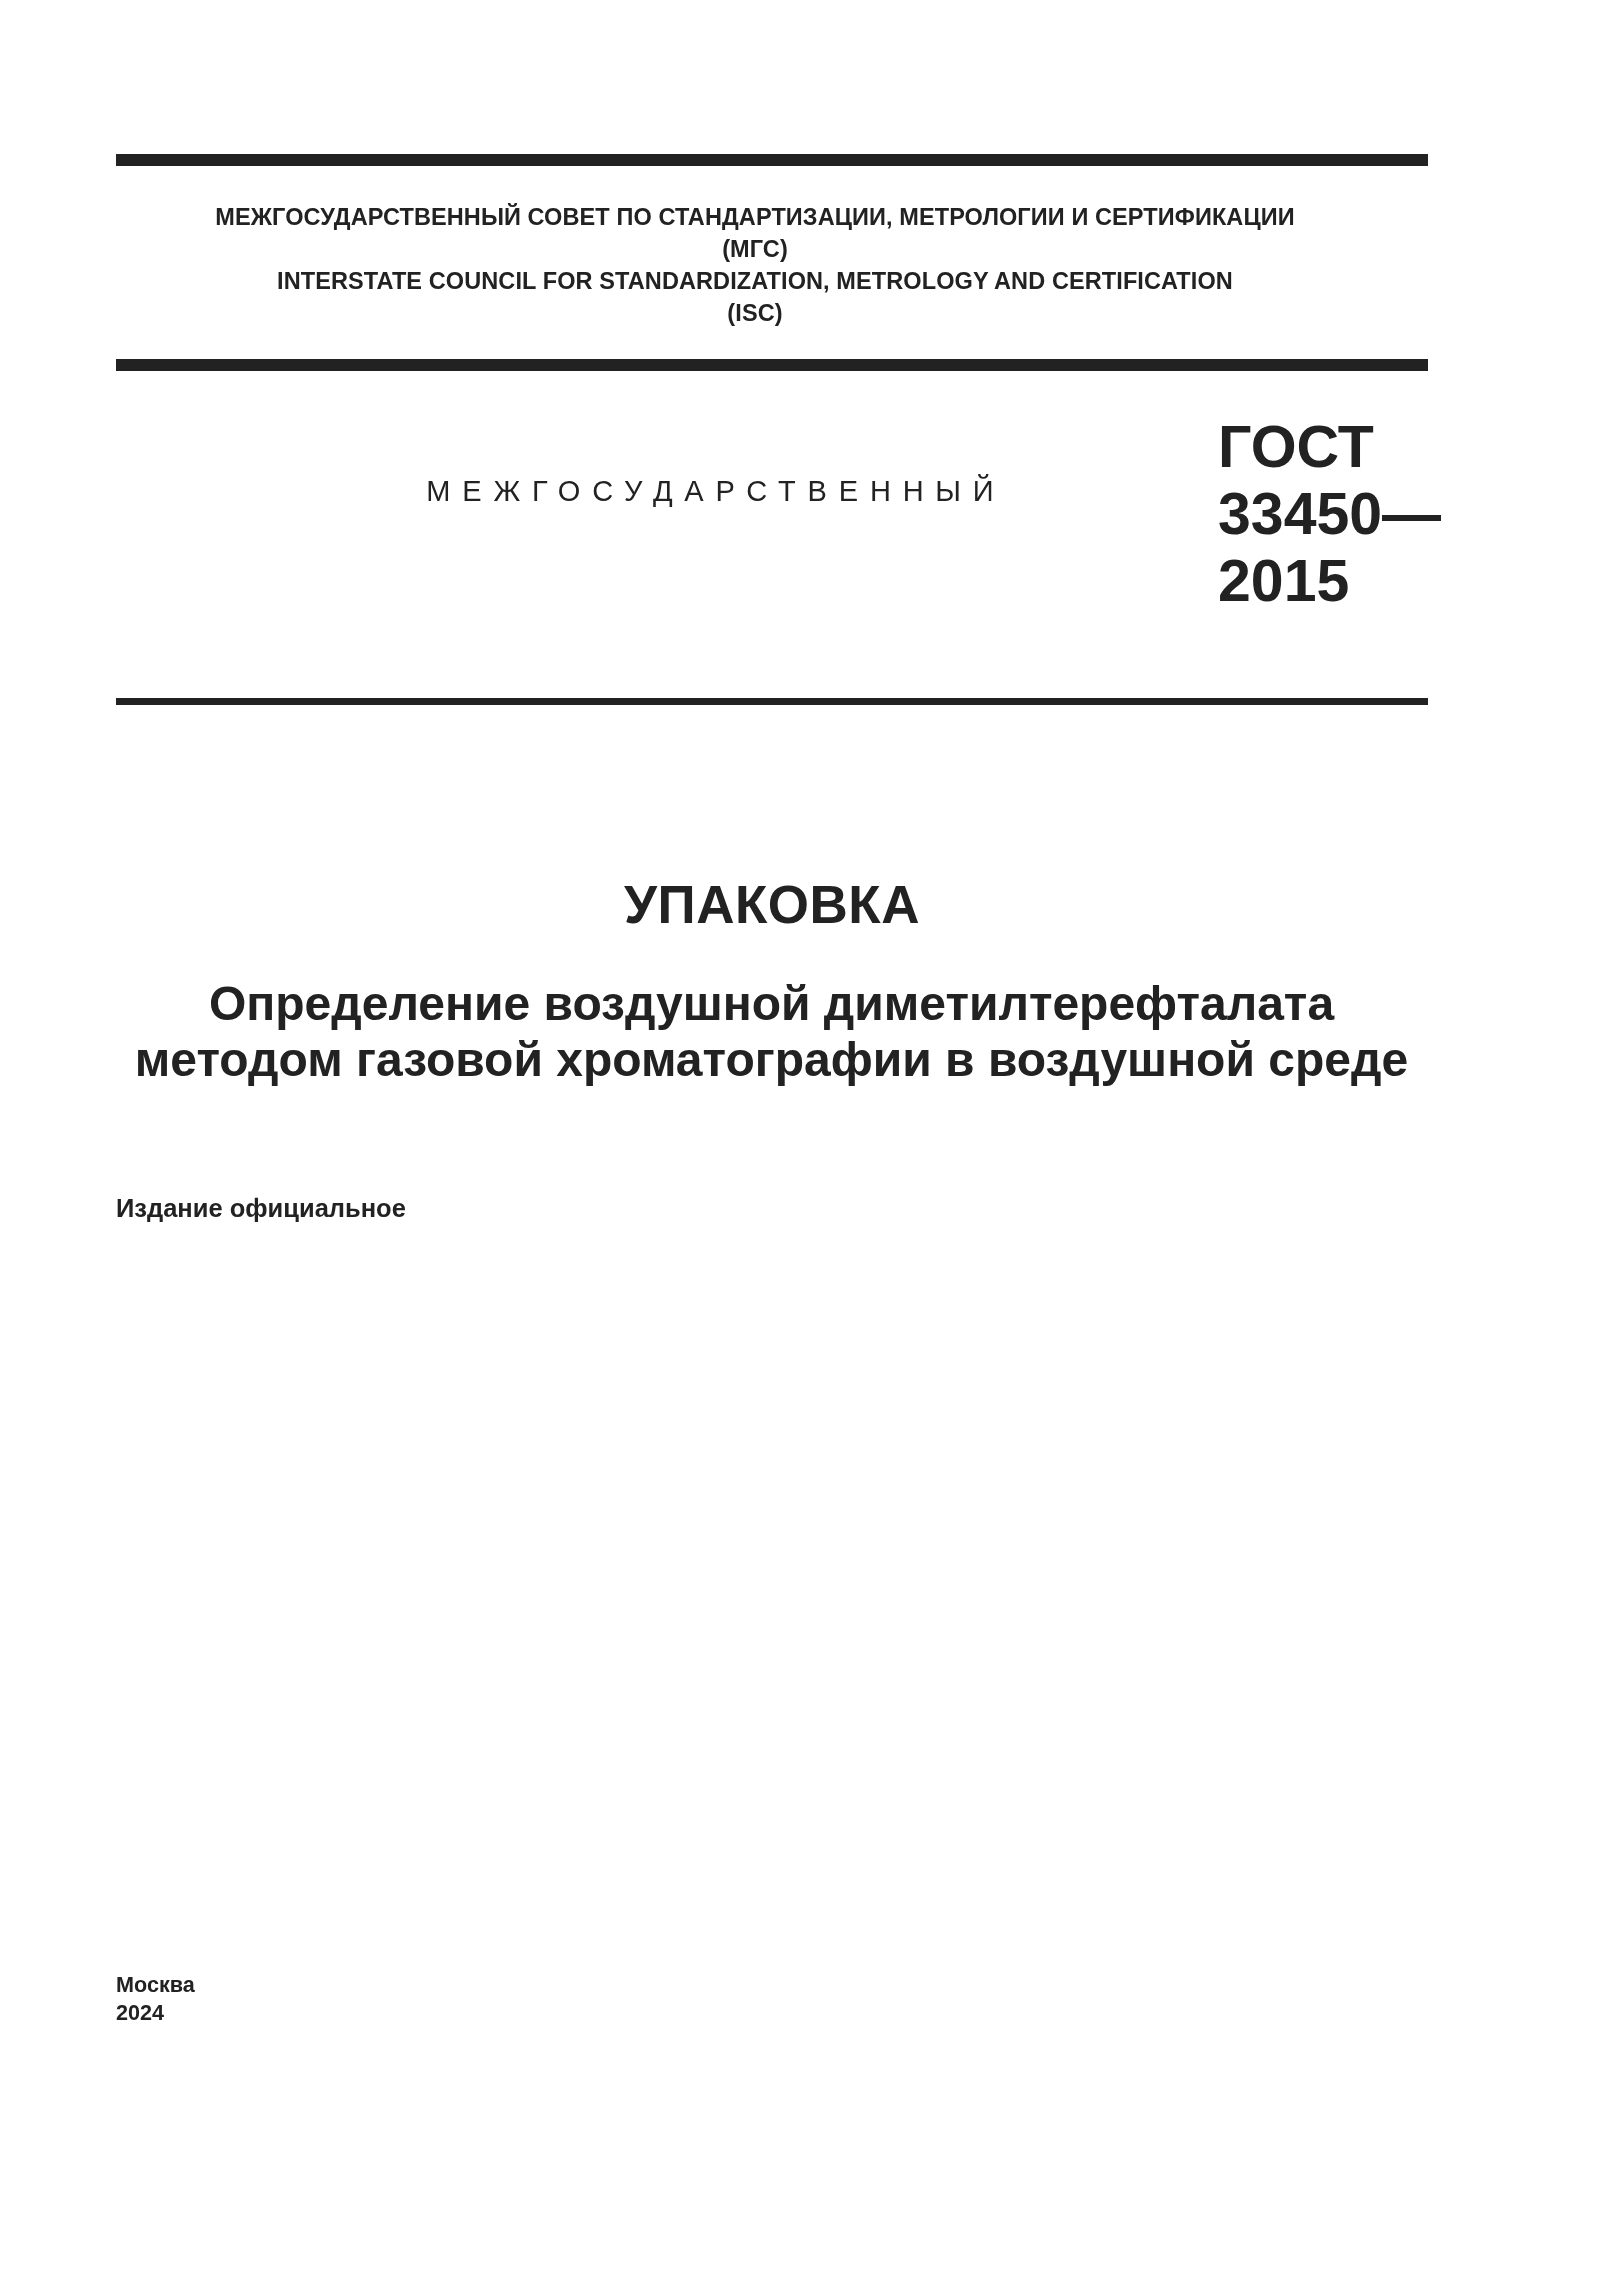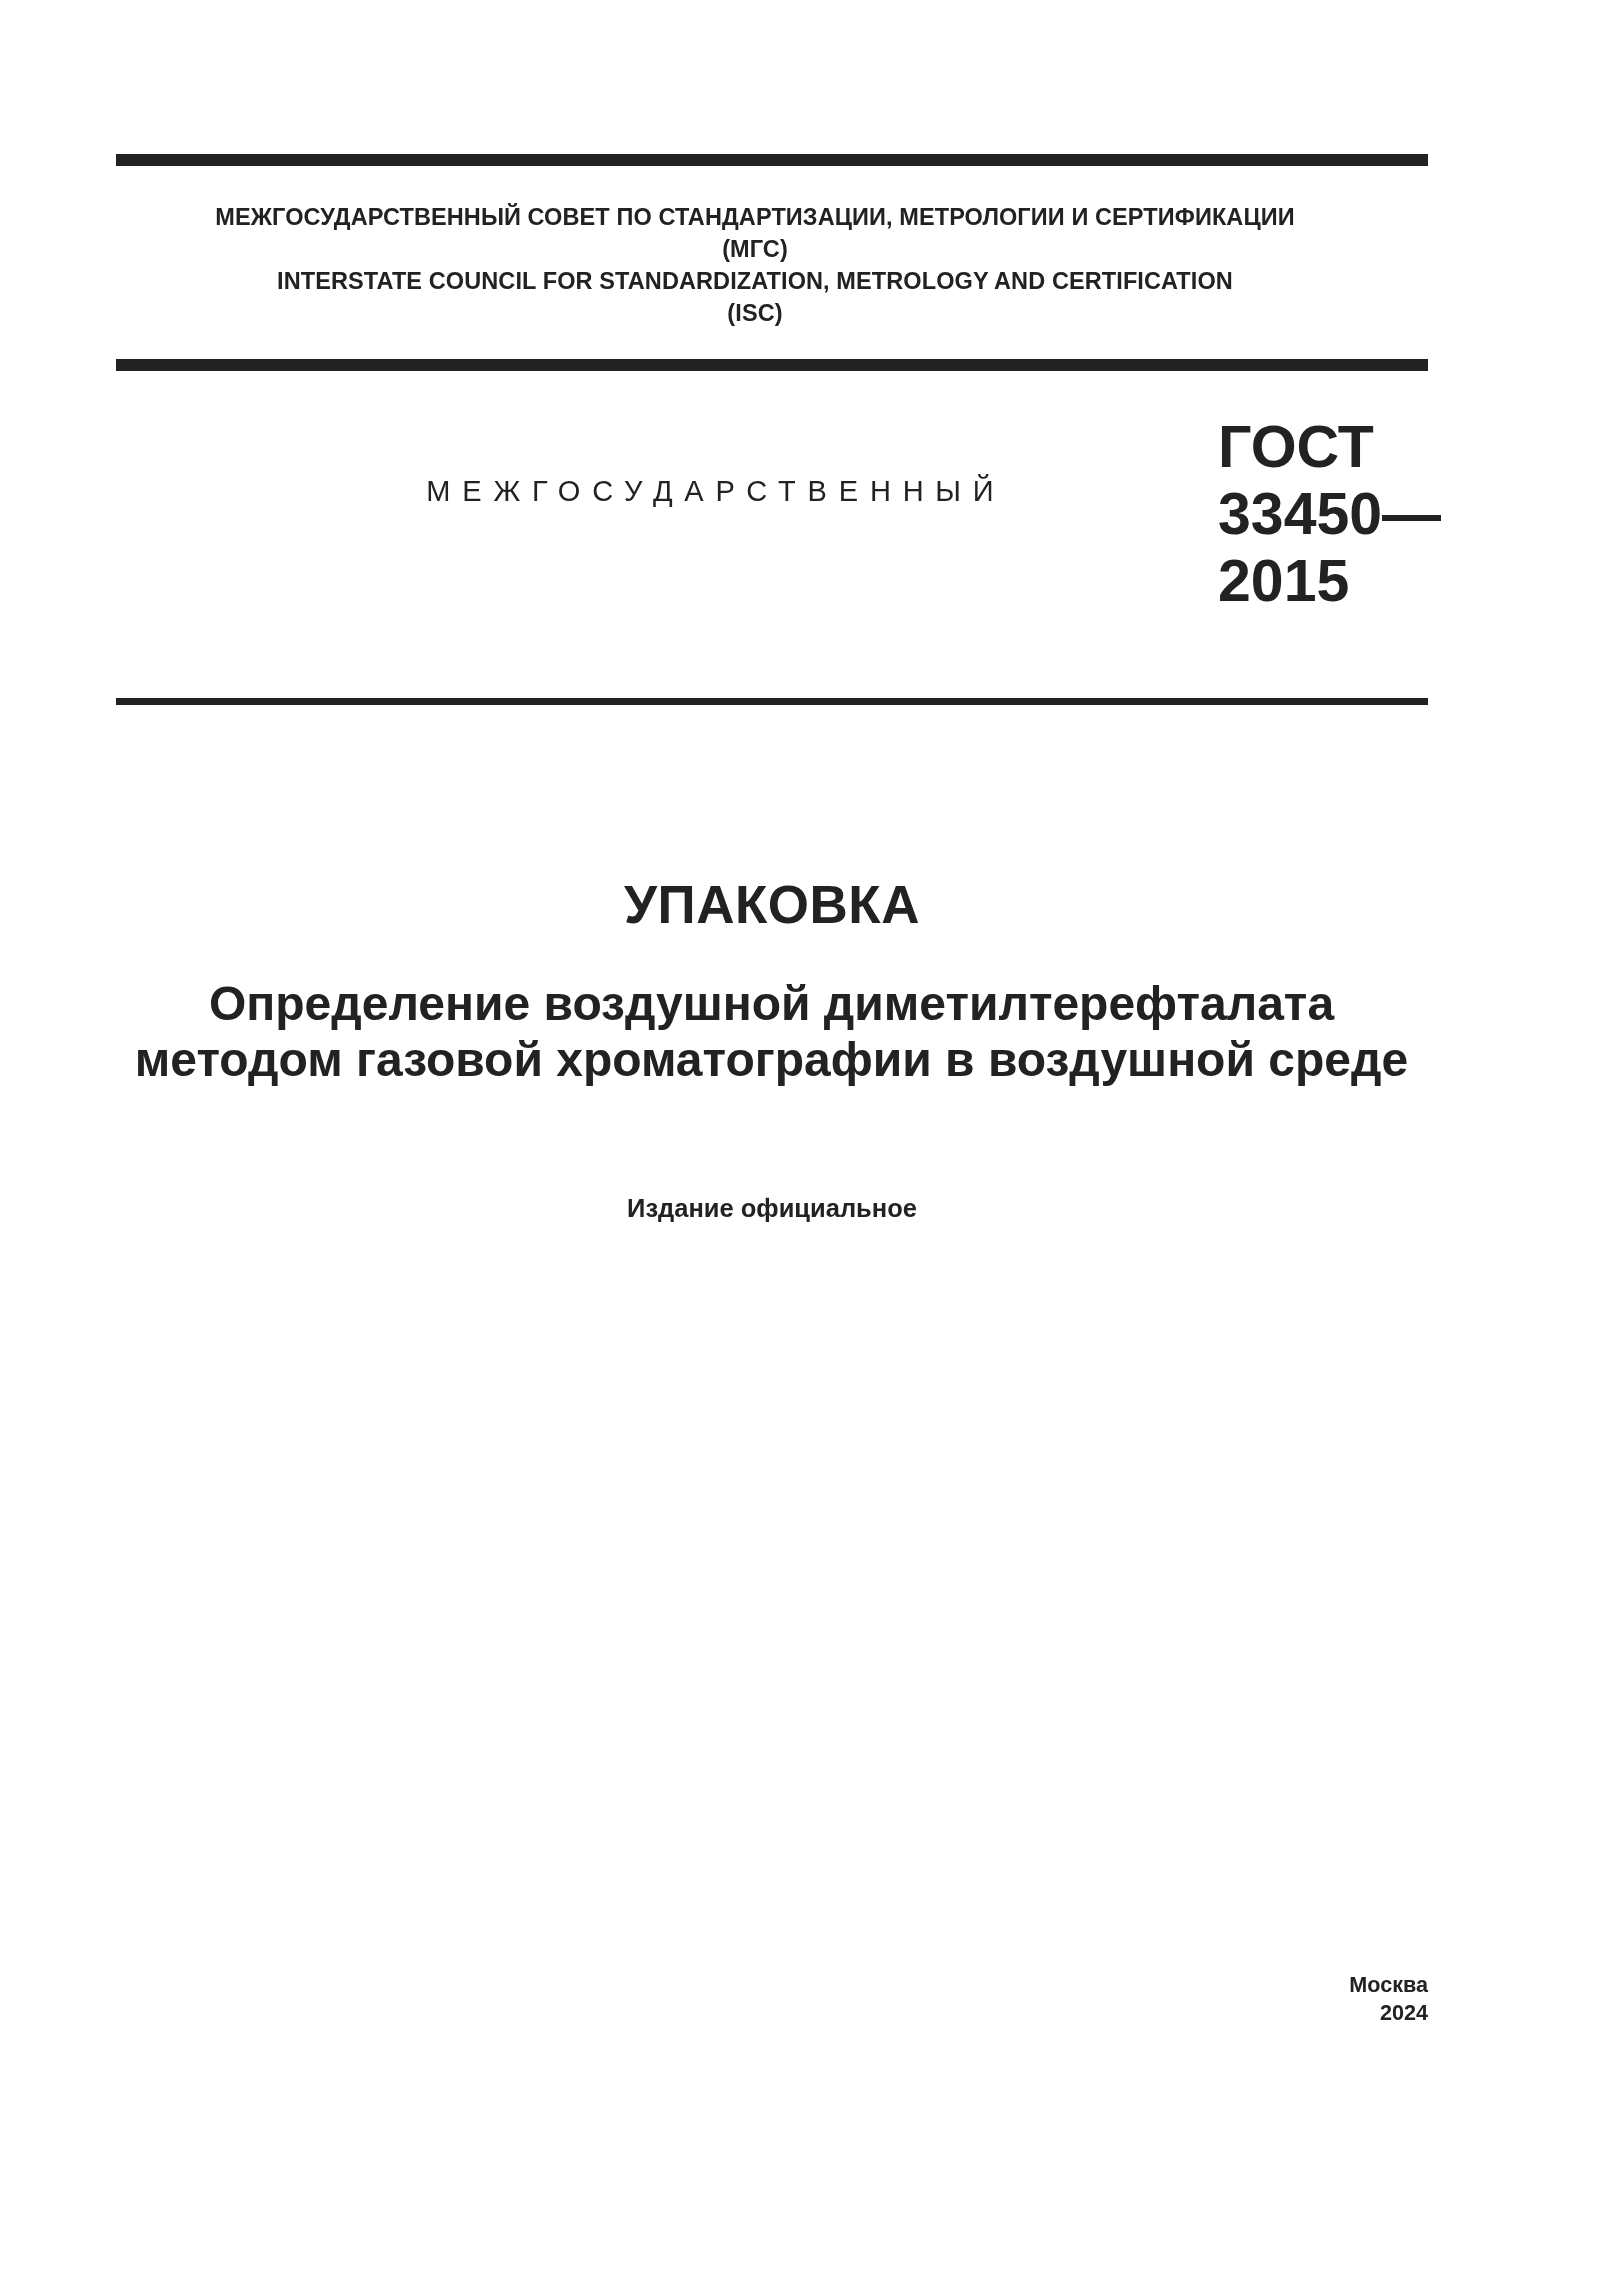--- a/index.html
+++ b/index.html
@@ -81,32 +81,31 @@
       font-size: 48px;
       line-height: 56px;
     }
     .subtitle div { white-space: nowrap; }
 
     .edition {
       position: absolute;
       left: 116px;
       width: 1312px;
       top: 1193px;
-      text-align: center;
       font-weight: bold;
       font-size: 25.5px;
       line-height: 31px;
     }
 
     .publisher {
       position: absolute;
       left: 116px;
       width: 1312px;
       top: 1971px;
-      text-align: right;
+      text-align: left;
       font-weight: bold;
       font-size: 21.6px;
       line-height: 28px;
     }
     .publisher div { white-space: nowrap; }
   </style>
 </head>
 <body>
 
 <div class="rule thick" style="top:154px;"></div>

